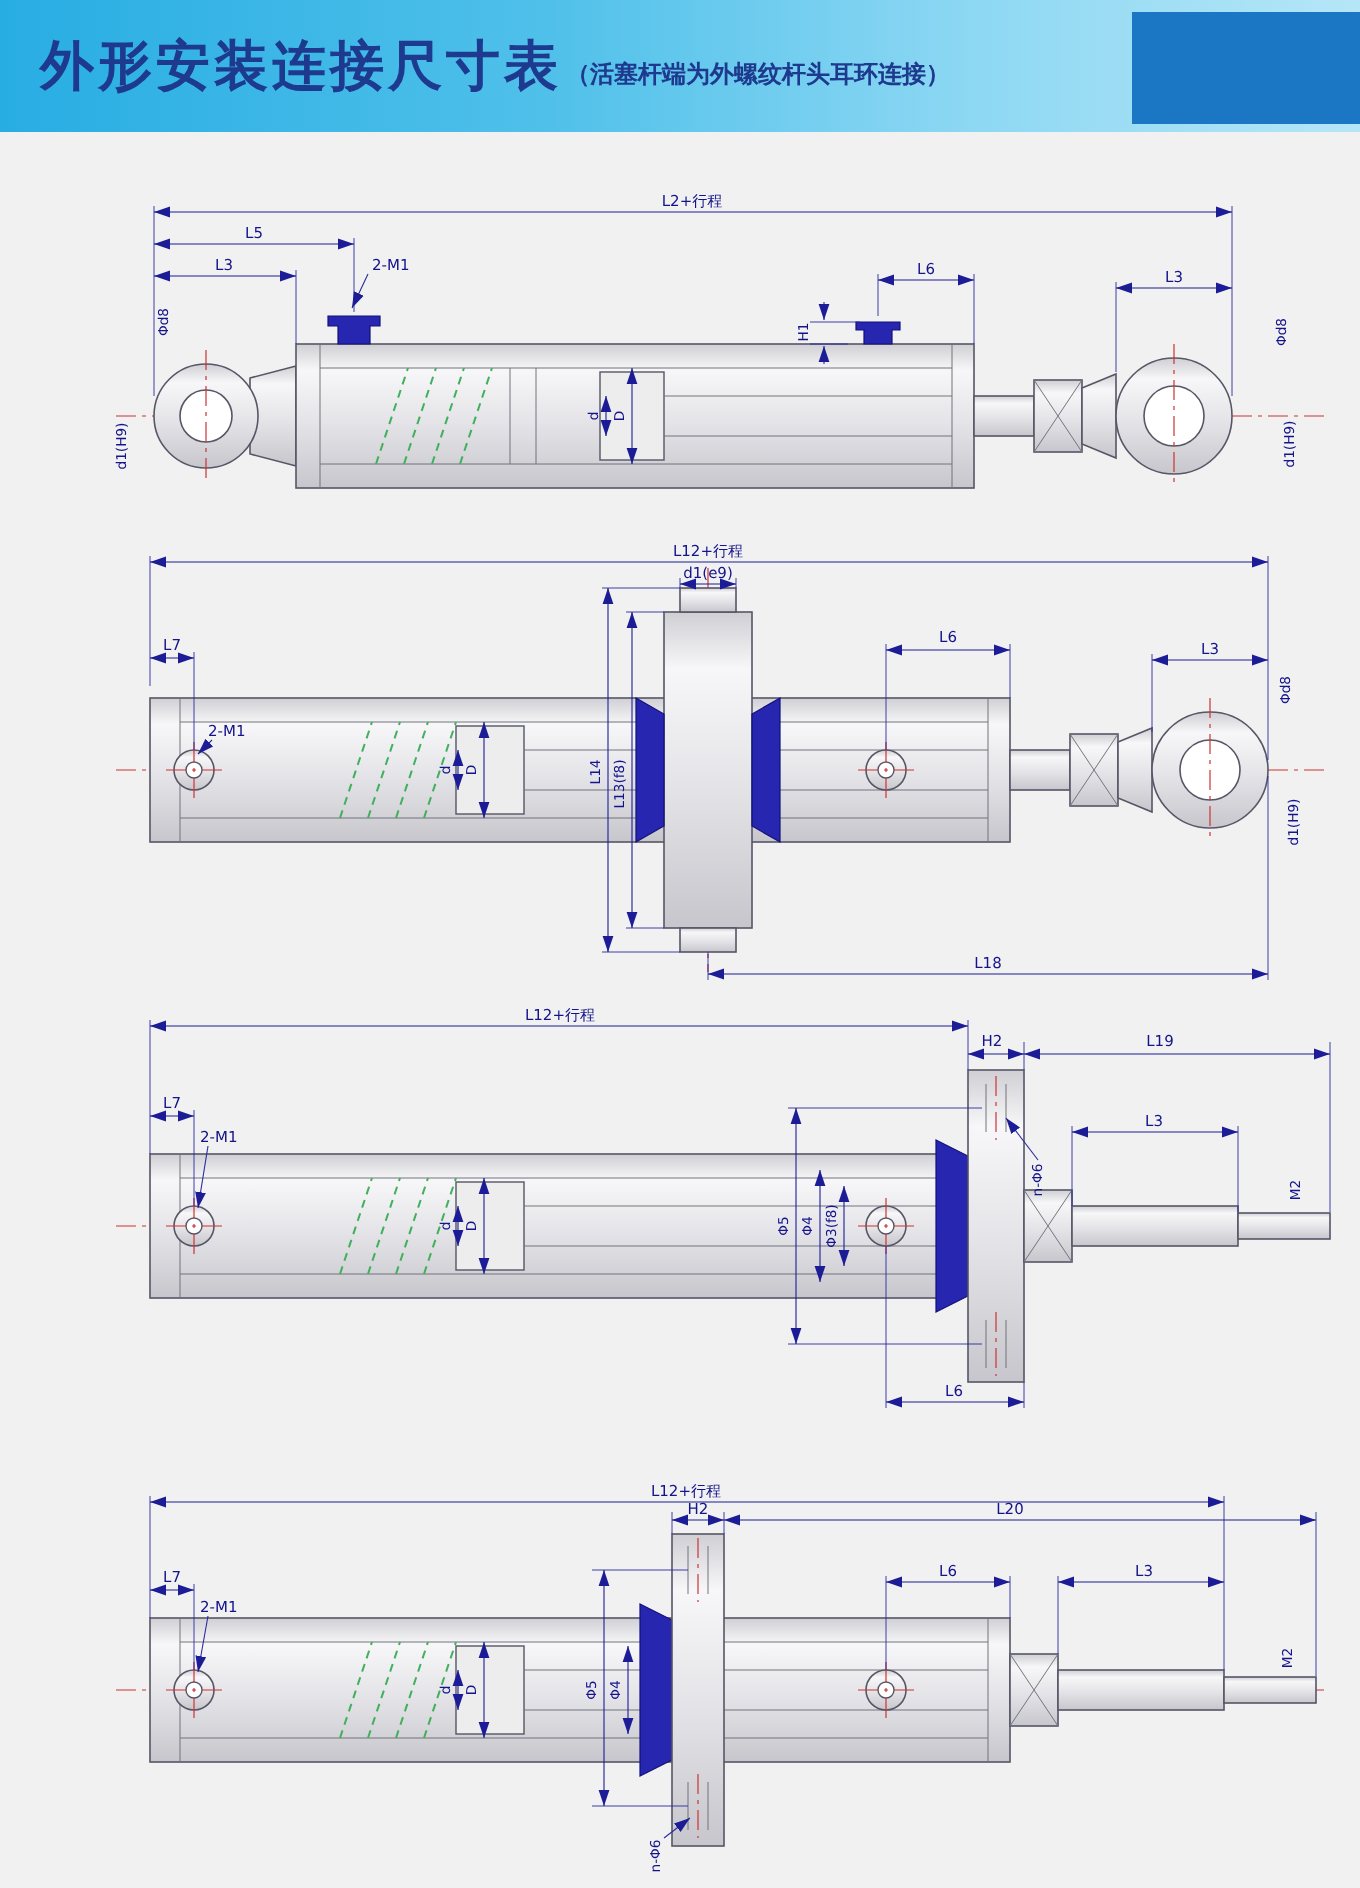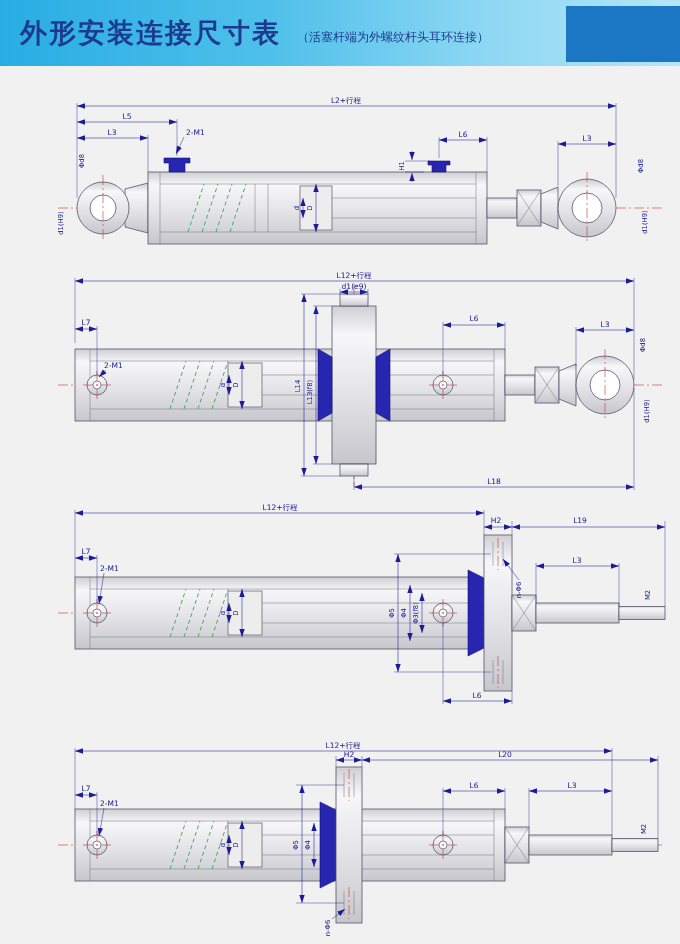--- a/index.html
+++ b/index.html
@@ -10,21 +10,21 @@
   }
   header{
     position:absolute;top:0;left:0;width:680px;height:66px;box-sizing:border-box;
     background:linear-gradient(90deg,#28ade3 0%,#4fc0ea 40%,#8ed8f3 72%,#b5e6f7 100%);
     display:flex;align-items:center;padding-left:20px;
   }
   header h1{
     margin:0;font-size:27px;font-weight:bold;color:#1e3a8e;letter-spacing:2px;white-space:nowrap;
   }
   header .sub{
-    font-size:12px;font-weight:normal;color:#1e3a8e;margin-left:16px;padding-top:8px;white-space:nowrap;
+    font-size:12px;font-weight:bold;color:#1e3a8e;margin-left:2px;padding-top:8px;white-space:nowrap;
   }
   .corner{
     position:absolute;right:0;top:6px;width:114px;height:56px;background:#1b76c4;
   }
   svg.draw{position:absolute;left:0;top:88px}
   
   .cl{stroke:#cc3333;stroke-width:.6;fill:none;stroke-dasharray:10 3 2 3}
   .thin{stroke:#73737f;stroke-width:.5;fill:none}
   .dim{stroke:#1c1c96;stroke-width:.55;fill:none}
   .ext{stroke:#2a2aa0;stroke-width:.45;fill:none}

